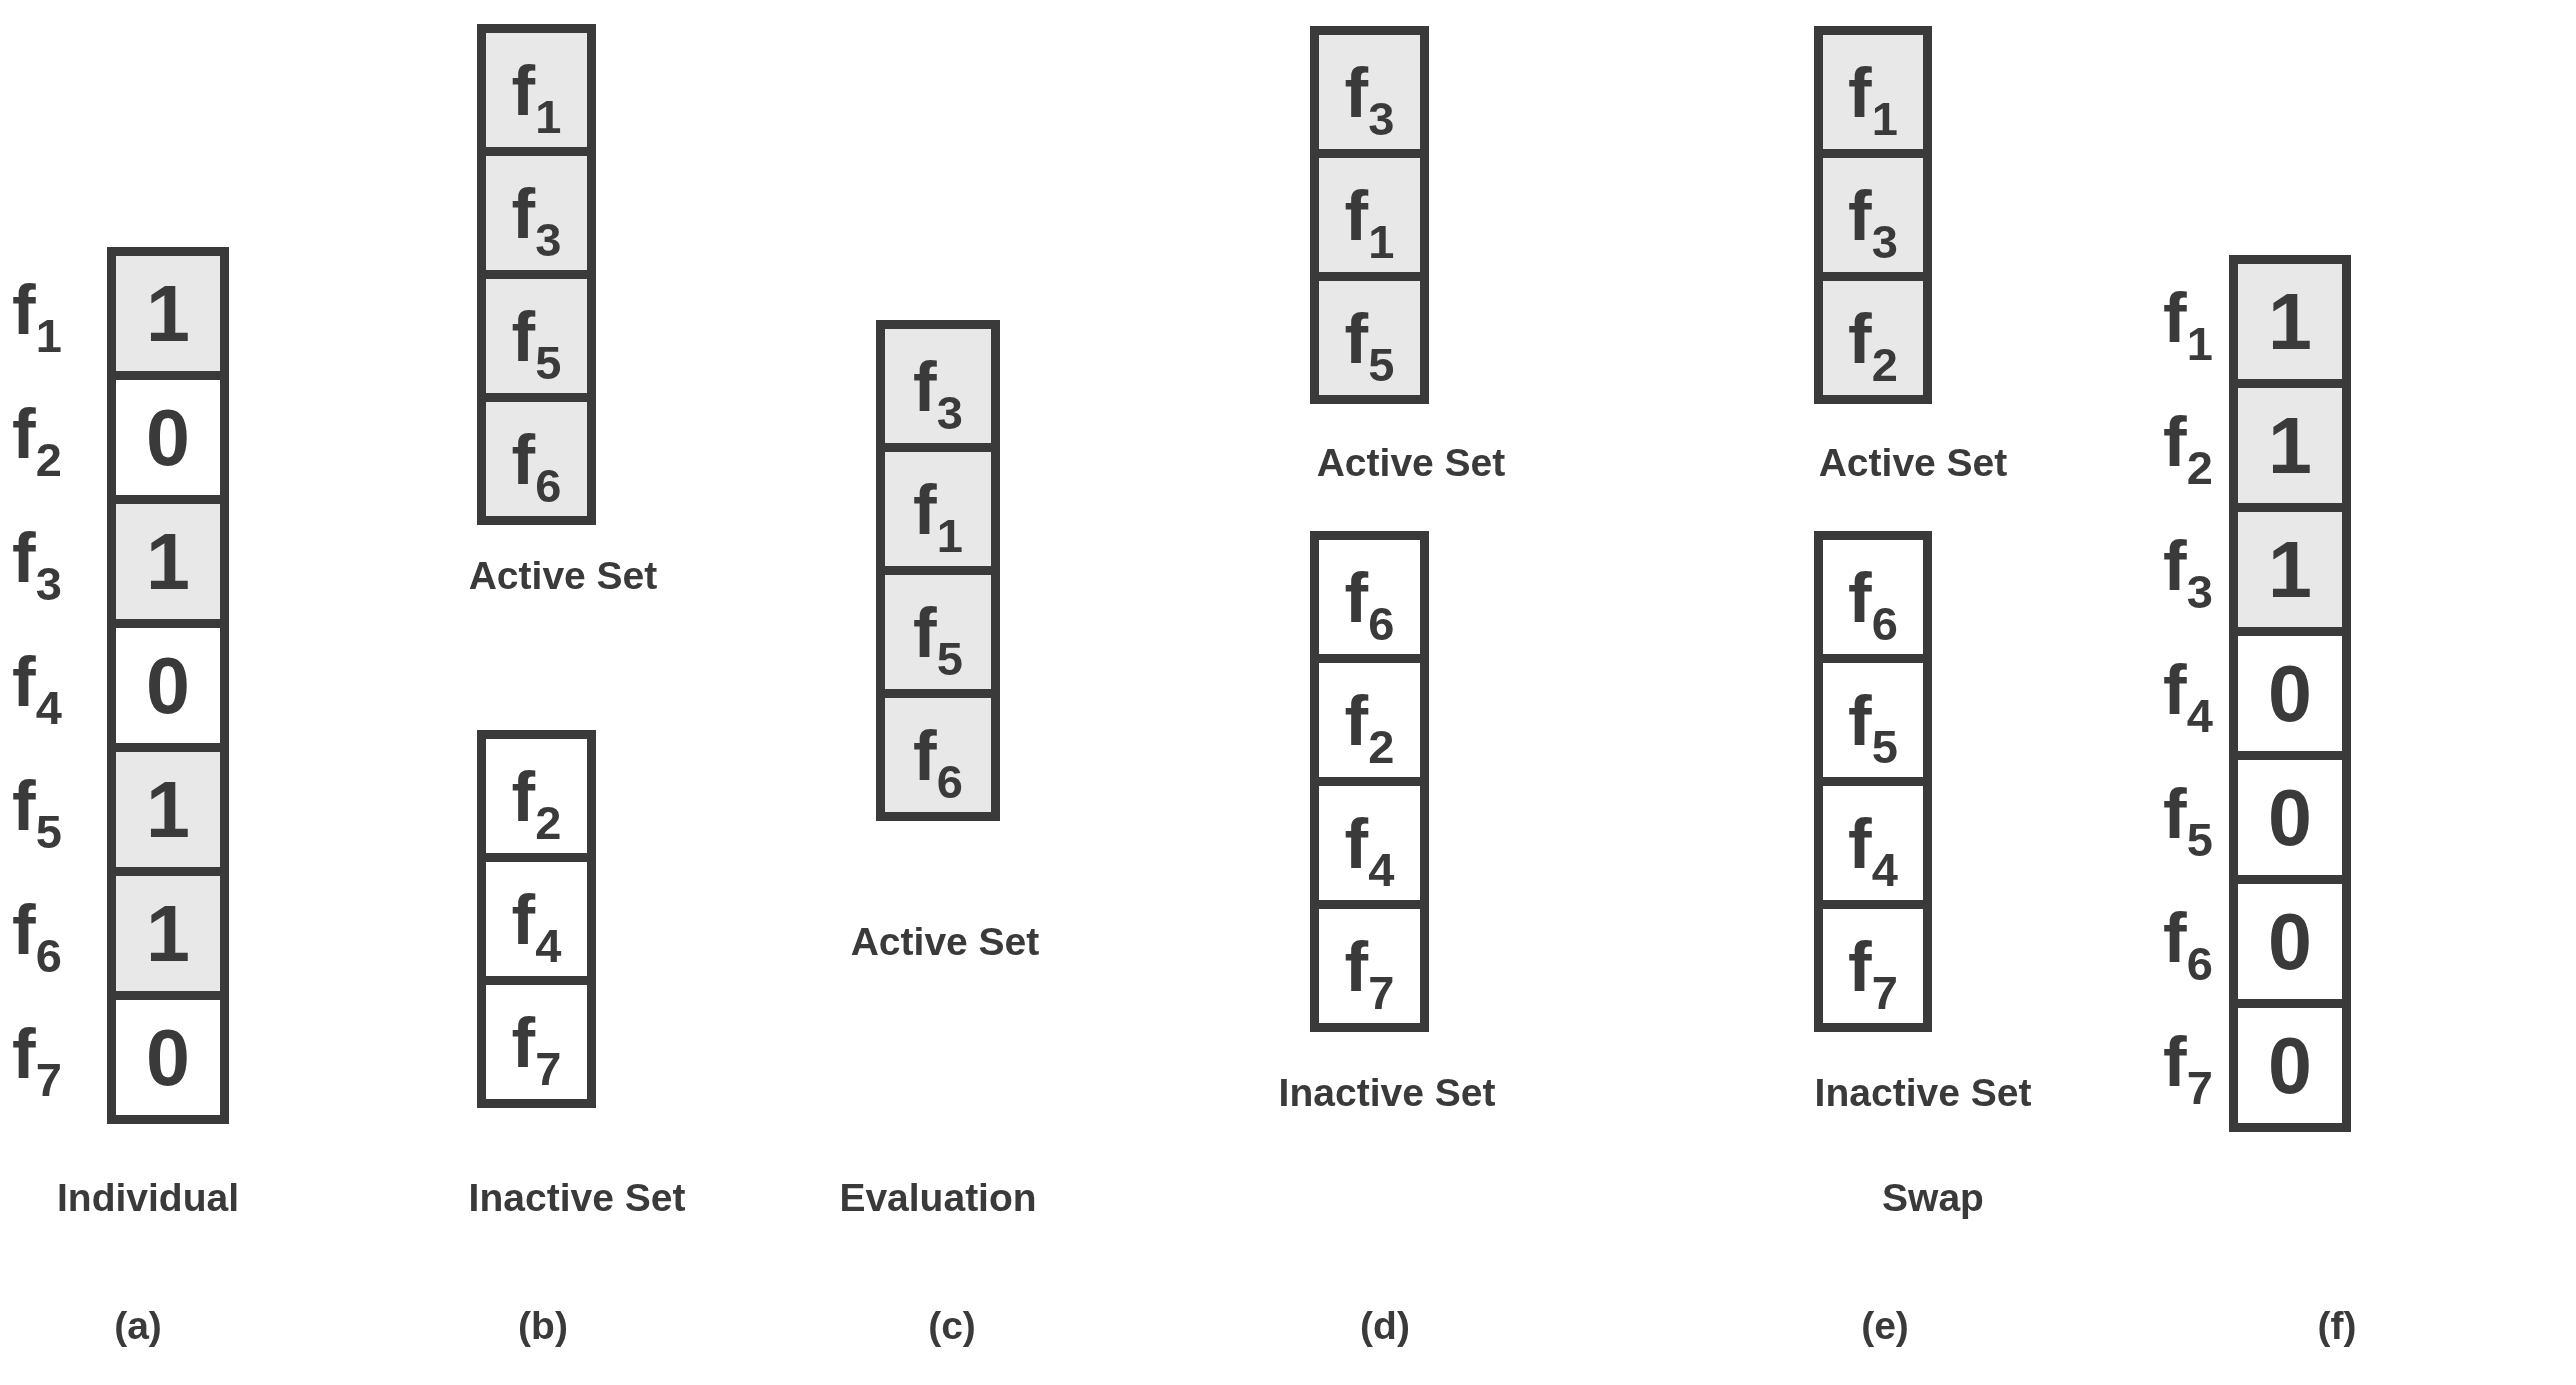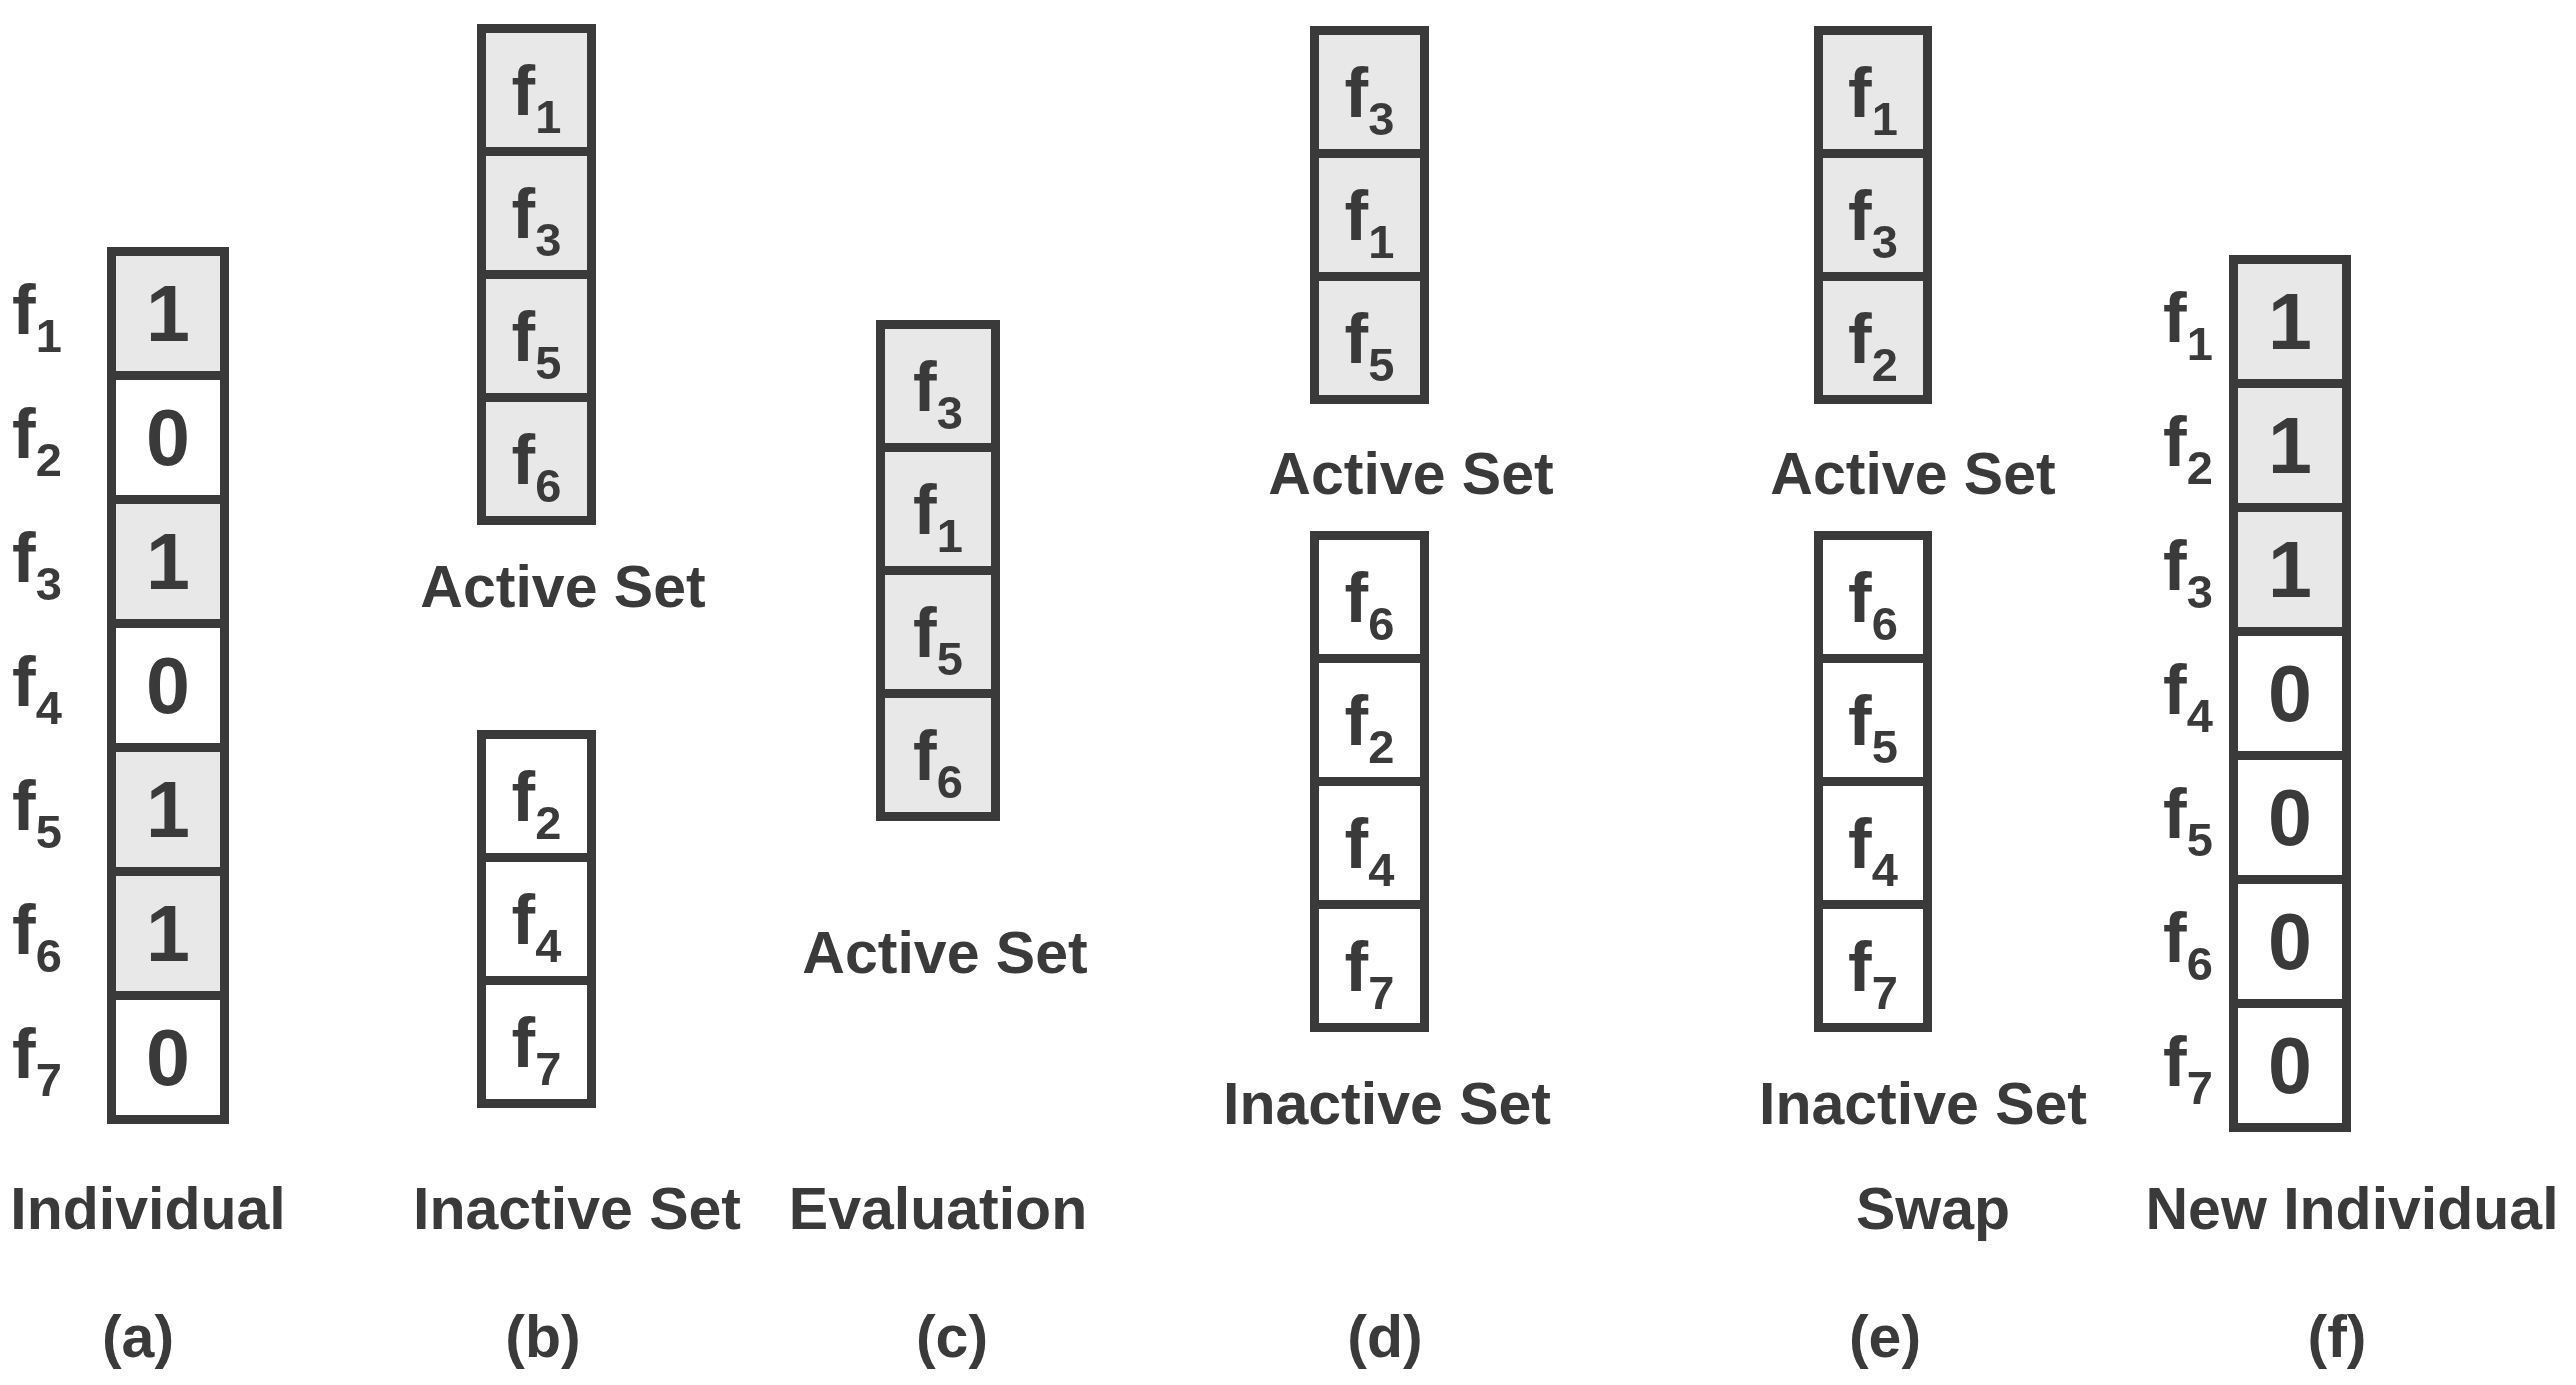--- a/index.html
+++ b/index.html
@@ -17,21 +17,21 @@
   }
   .cell:first-child { margin-top:0; }
   .cell.on  { background:#e8e8e8; }
   .labels { position:absolute; display:flex; flex-direction:column; }
   .rlabel { height:124px; display:flex; align-items:center; padding-left:2px; }
   .fb { font-size:71px; line-height:1; }
   .fs { font-size:47px; line-height:1; position:relative; top:26px; }
   .val { font-size:79px; line-height:1; }
   .caption, .marker {
     position:absolute; transform:translateX(-50%);
-    font-size:59px; line-height:1.1; white-space:nowrap;
+    font-size:39px; line-height:1.1; white-space:nowrap;
   }
 </style>
 </head>
 <body>
 
 <div class="canvas">
 
   <div class="labels" style="left:10px; top:247px;">
     <div class="rlabel">
         <span class="fb">f</span>
@@ -261,21 +261,20 @@
       </div>
     <div class="cell off">
         <span class="val">0</span>
       </div>
   </div>
 
   <div class="caption" style="left:148px;  top:1177px;">Individual</div>
   <div class="caption" style="left:577px;  top:1177px;">Inactive Set</div>
   <div class="caption" style="left:938px;  top:1177px;text-align:right;">Evaluation</div>
   <div class="caption" style="left:1885px; top:1177px;margin-left:48px;">Swap</div>
-  <div class="caption" style="left:2352px; top:1177px;">New Individual</div>
 
   <div class="marker" style="left:138px;  top:1305px;">(a)</div>
   <div class="marker" style="left:543px;  top:1305px;">(b)</div>
   <div class="marker" style="left:952px;  top:1305px;">(c)</div>
   <div class="marker" style="left:1385px; top:1305px;">(d)</div>
   <div class="marker" style="left:1885px; top:1305px;">(e)</div>
   <div class="marker" style="left:2337px; top:1305px;">(f)</div>
 
 </div>
 

